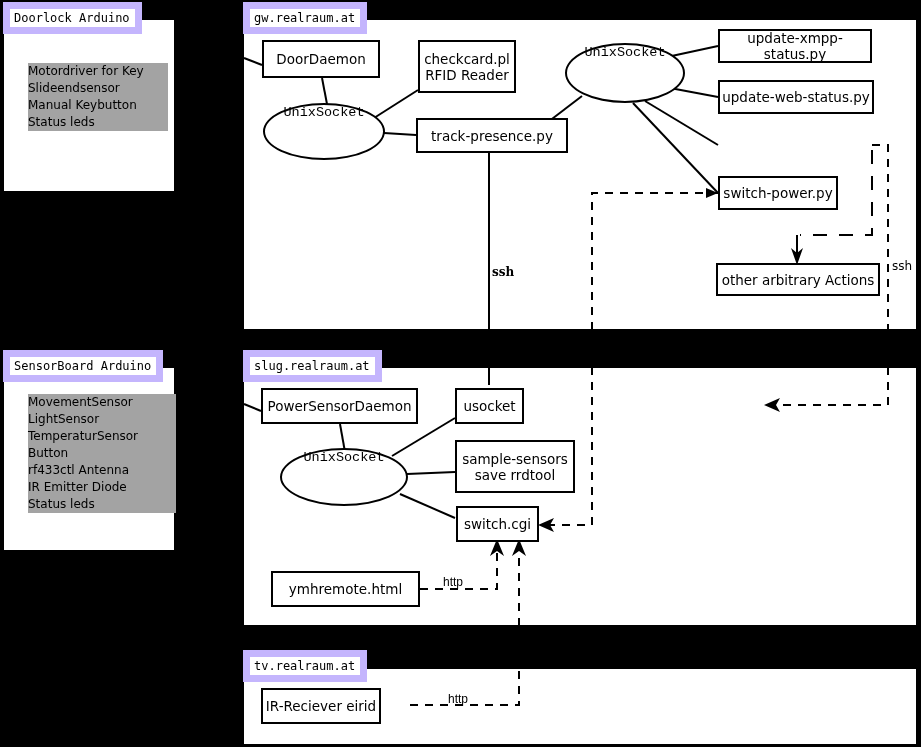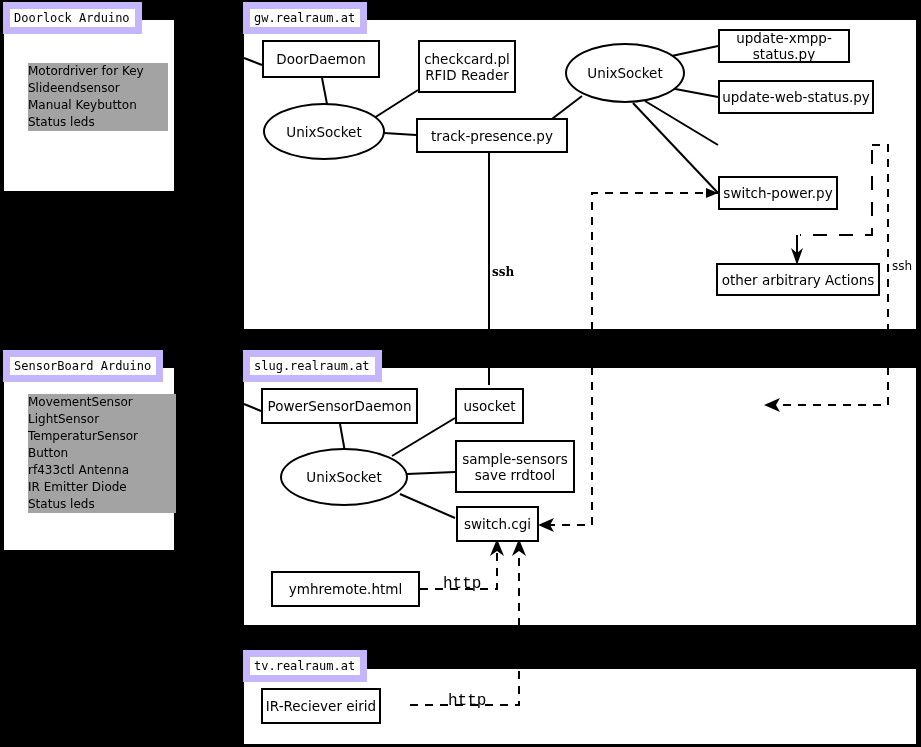--- a/index.html
+++ b/index.html
@@ -11,27 +11,27 @@
   .tab{position:absolute;background:#fff;border:7px solid #c4b5fd;box-sizing:border-box;
        font-family:"DejaVu Sans Mono","Liberation Mono",monospace;font-size:12px;
        line-height:16px;padding:1px 5px 1px 4px;color:#000;white-space:nowrap;z-index:30;}
 
   
   .node{position:absolute;background:#fff;border:2px solid #000;box-sizing:border-box;
         display:flex;align-items:center;justify-content:center;text-align:center;
         font-size:13.5px;line-height:16px;color:#000;z-index:20;}
   .node span{display:block;white-space:pre-line;}
   .ellipse{position:absolute;background:#fff;border:2px solid #000;border-radius:50%;
-           box-sizing:border-box;display:flex;align-items:center;justify-content:center;
-           font-size:13.5px;color:#000;z-index:20;}
+           box-sizing:border-box;display:flex;justify-content:center;
+           font-size:13.5px;color:#000;z-index:20;font-family:Liberation Mono, monospace;}
 
   
   .elabel{position:absolute;font-family:"DejaVu Sans",sans-serif;font-size:12px;
           color:#000;z-index:25;background:transparent;}
-  .elabel.mono{font-family:Liberation Mono, monospace;font-size:16px;}
+  .elabel.mono{font-family:Liberation Sans, sans-serif;font-size:12px;}
   .elabel.bold{font-weight:bold;font-family:"DejaVu Serif","Liberation Serif",serif;font-size:12px;}
 
   
   .edges{position:absolute;left:0;top:0;width:921px;height:747px;z-index:10;
          pointer-events:none;}
   .edges line,.edges path,.edges polyline{stroke:#000;fill:none;}
 
   
   .listbox{position:absolute;background:#a3a3a3;box-sizing:border-box;
            font-size:12px;line-height:17px;color:#000;}
@@ -146,21 +146,21 @@
   </div>
 
   <div class="node" style="left:416px;top:118px;width:152px;height:35px;">
     <span>track-presence.py</span>
   </div>
 
   <div class="ellipse" style="left:565px;top:43px;width:120px;height:60px;">
     <span>UnixSocket</span>
   </div>
 
-  <div class="node" style="left:718px;top:29px;width:132px;height:34px;">
+  <div class="node" style="left:718px;top:29px;width:154px;height:34px;">
     <span>update-xmpp-status.py</span>
   </div>
 
   <div class="node" style="left:718px;top:80px;width:156px;height:34px;">
     <span>update-web-status.py</span>
   </div>
 
 
   <div class="node" style="left:718px;top:176px;width:120px;height:34px;">
     <span>switch-power.py</span>

